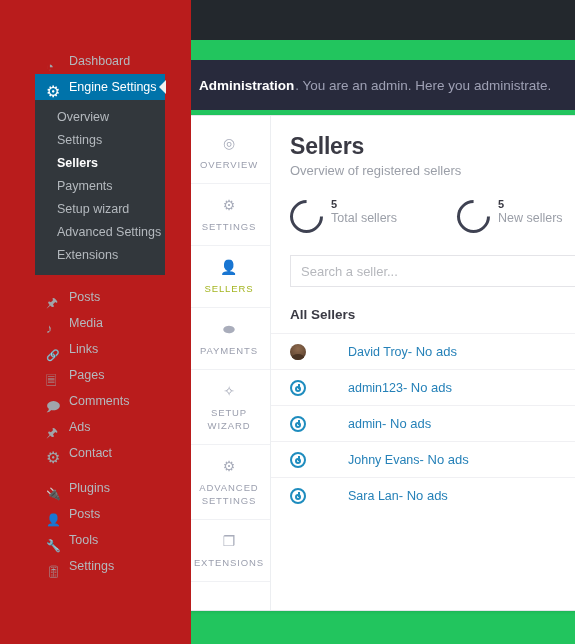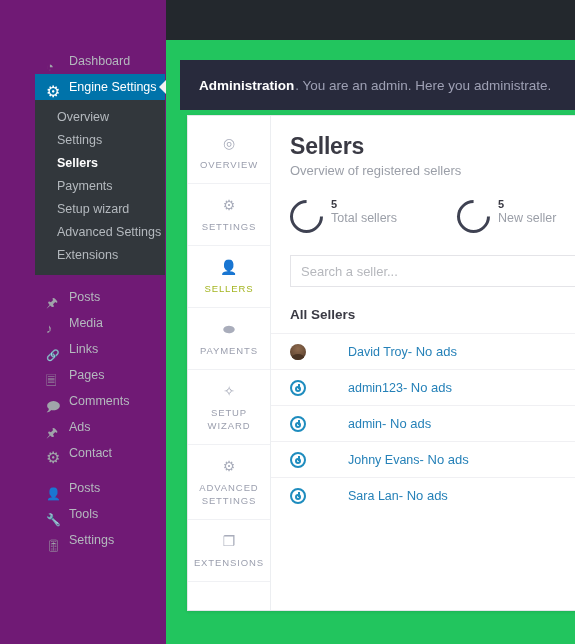--- a/index.html
+++ b/index.html
@@ -34,23 +34,23 @@
     position: absolute;
     top: 34px;
     height: 2px;
     background: #32373c;
   }
 
   
   .sidebar {
     position: absolute;
     left: 0; top: 0;
-    width: 166px;
+    width: 191px;
     height: 644px;
-    background: #701a75;
+    background: #b91c1c;
     z-index: 5;
   }
   .sidebar-inner {
     position: absolute;
     left: 35px;
     top: 0;
     width: 130px;
   }
 
   .menu-item {
@@ -485,20 +485,26 @@
       </div>
       <div class="menu-item">
         <span class="mi-icon">
             <span class="gicon ic-gear"></span>
           </span>
         <span class="mi-label">Contact</span>
       </div>
 
       <div class="menu-gap"></div>
 
+      <div class="menu-item">
+        <span class="mi-icon">
+            <span class="gicon ic-plug"></span>
+          </span>
+        <span class="mi-label">Plugins</span>
+      </div>
       <div class="menu-item">
         <span class="mi-icon">
             <span class="gicon ic-user"></span>
           </span>
         <span class="mi-label">Posts</span>
       </div>
       <div class="menu-item">
         <span class="mi-icon">
             <span class="gicon ic-tool"></span>
           </span>
@@ -580,21 +586,21 @@
             <div class="ring"></div>
             <div class="stat-text">
               <div class="stat-num">5</div>
               <div class="stat-label">Total sellers</div>
             </div>
           </div>
           <div class="stat">
             <div class="ring"></div>
             <div class="stat-text">
               <div class="stat-num">5</div>
-              <div class="stat-label">New seller</div>
+              <div class="stat-label">New sellers</div>
             </div>
           </div>
         </div>
 
         <div class="search-wrap">
           <input class="search-input" type="text" placeholder="Search a seller..." style="">
         </div>
 
         <div class="list-title">All Sellers</div>
 

